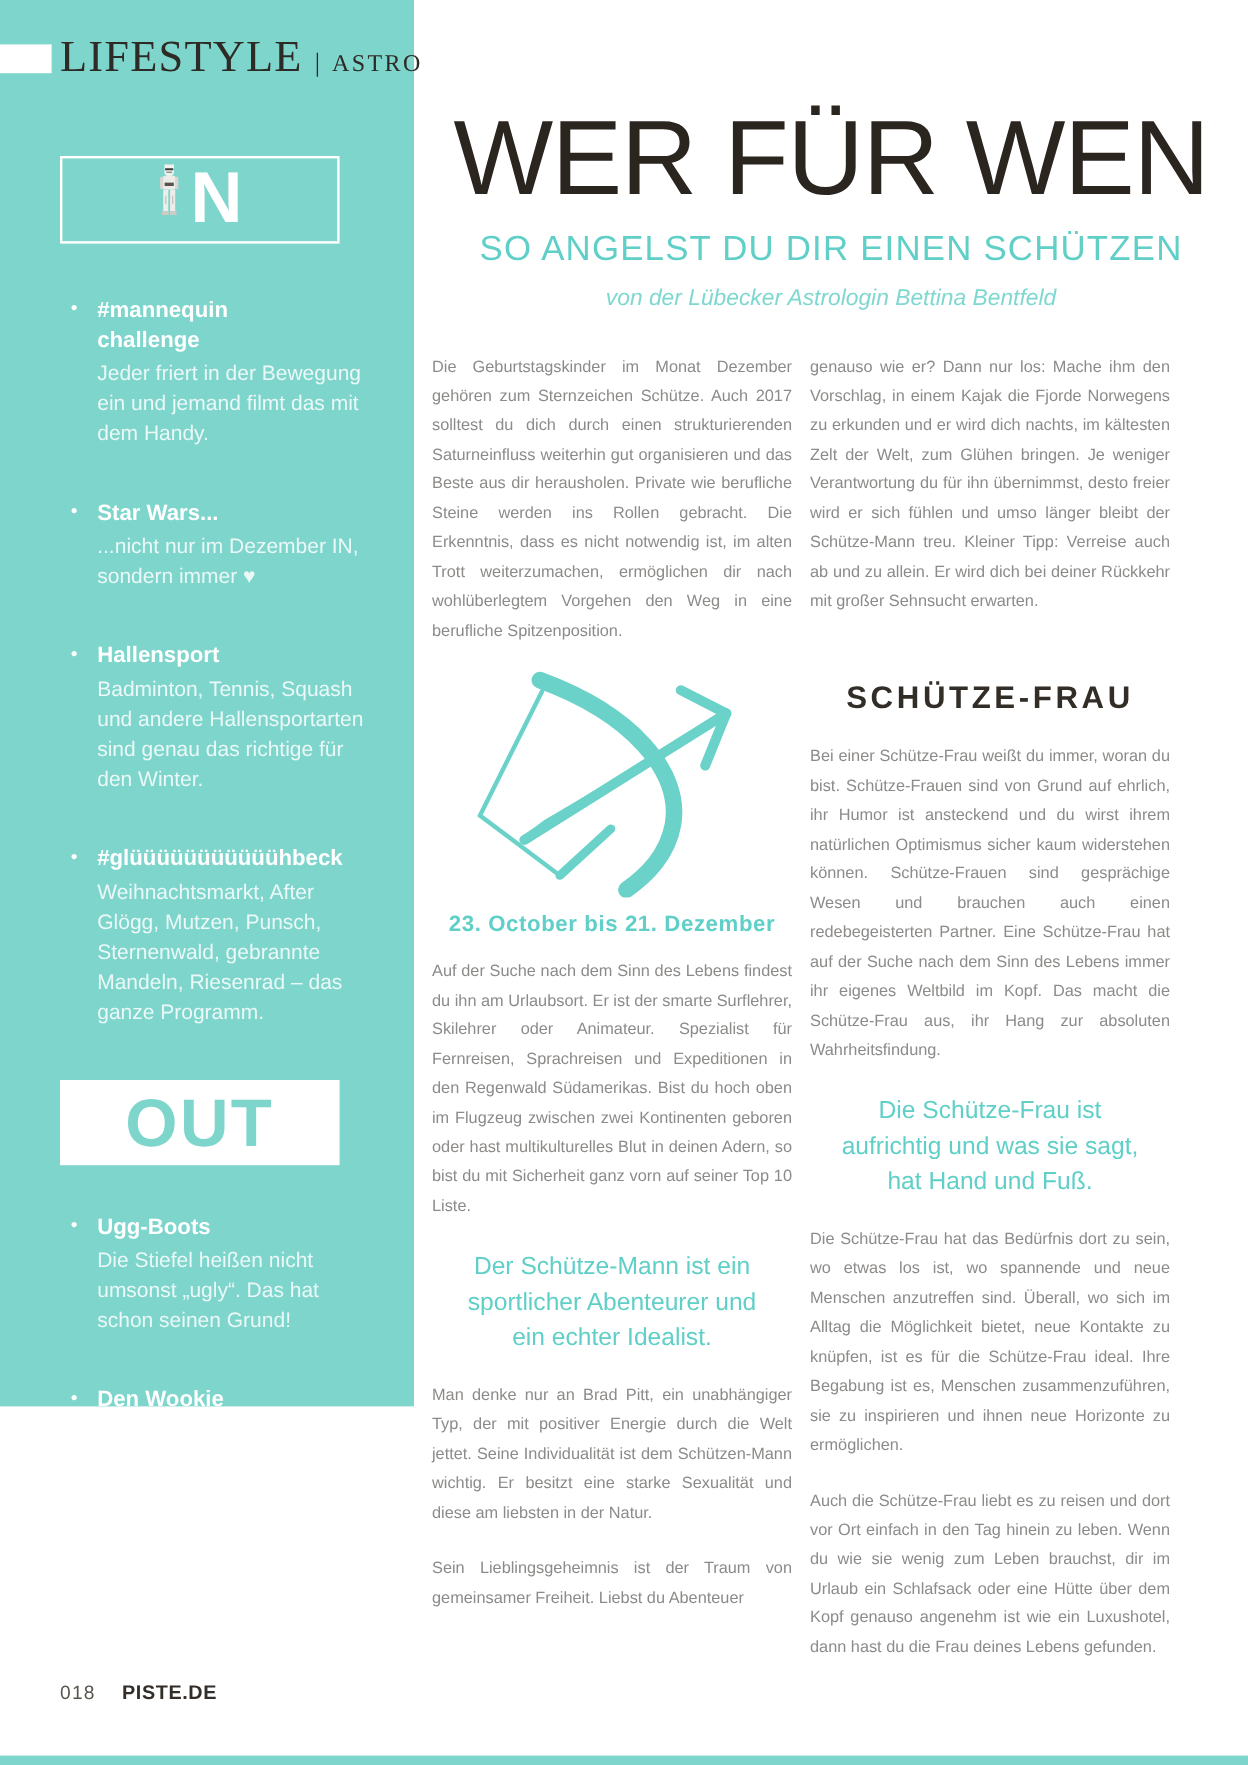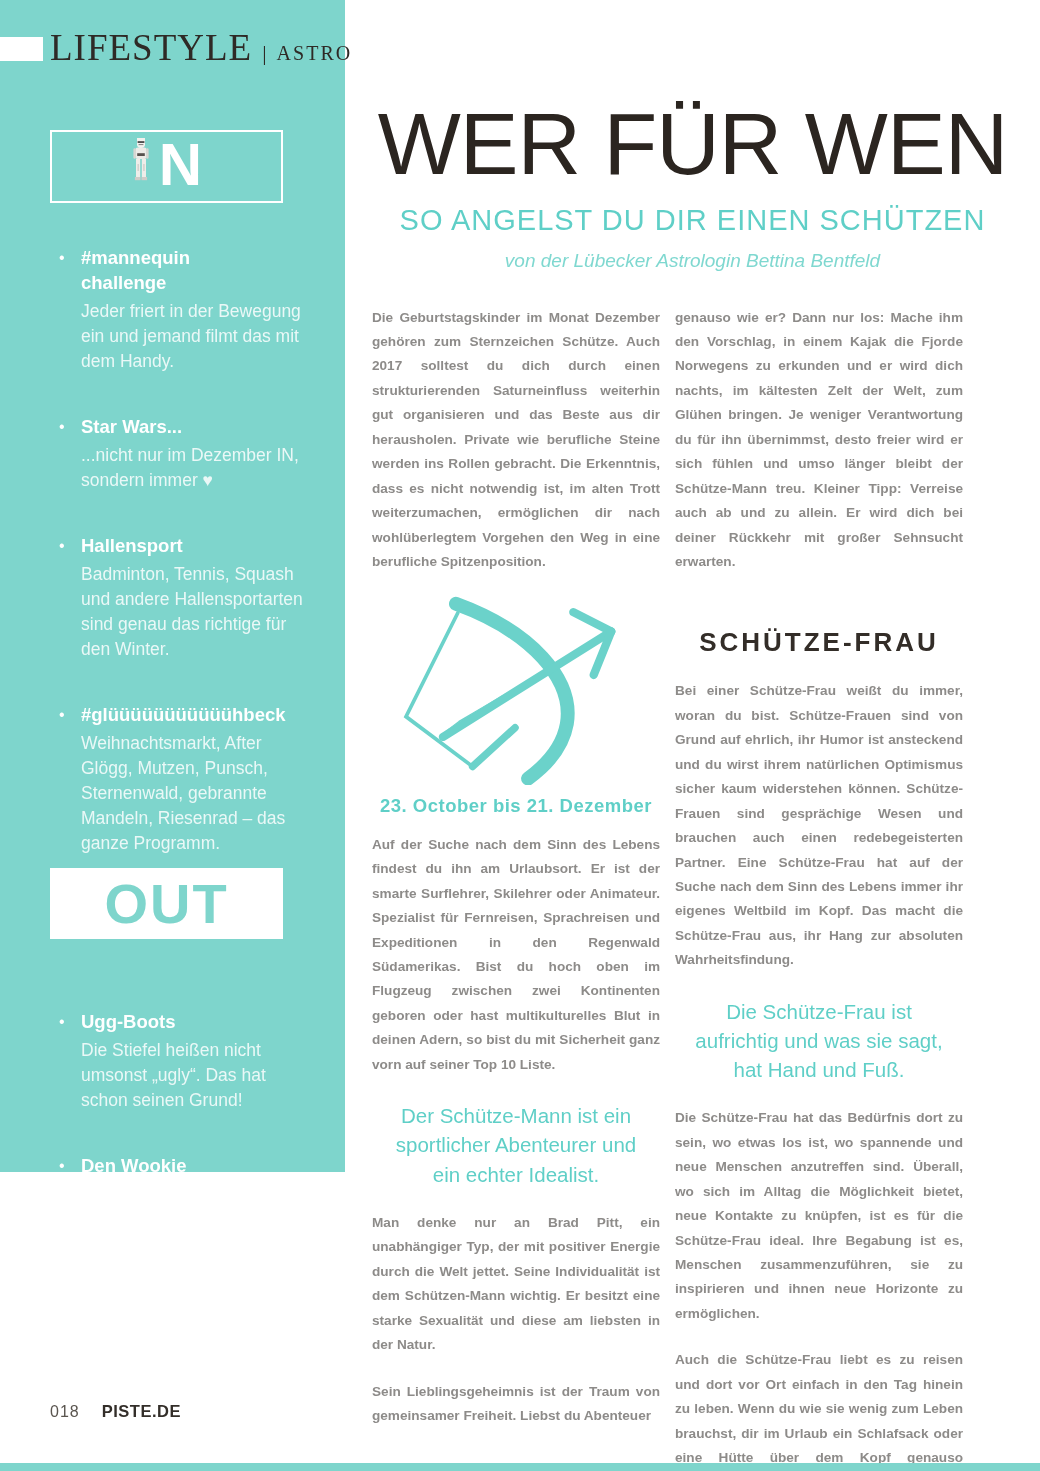--- a/index.html
+++ b/index.html
@@ -20,35 +20,35 @@
   }
   .in-box .letter-n{color:#ffffff;font-size:60px;font-weight:bold;line-height:1;transform:translateY(-2px);}
   .side-list{position:absolute;left:50px;width:258px;margin:0;padding:0;list-style:none;}
   .in-list{top:246px;}
   .out-list{top:1010px;}
   .side-item{position:relative;padding-left:31px;margin-bottom:41px;}
   .side-bullet{position:absolute;left:9px;top:3px;color:#ffffff;font-size:16px;}
   .side-title{color:#ffffff;font-weight:bold;font-size:18.5px;line-height:1.35;max-width:185px;margin-bottom:3px;}
   .side-body{color:rgba(255,255,255,0.84);font-size:17.5px;line-height:1.43;}
   .out-box{
-    position:absolute;left:50px;top:868px;width:233px;height:71px;background:#ffffff;
+    position:absolute;left:50px;top:900px;width:233px;height:71px;background:#ffffff;
     display:flex;align-items:center;justify-content:center;
   }
   .out-box .out-word{color:#7ed5cc;font-size:56px;font-weight:bold;letter-spacing:2px;line-height:1;}
   .page-footer{position:absolute;left:50px;top:1402px;display:flex;align-items:baseline;gap:22px;}
   .folio{color:#5a554f;font-size:16px;letter-spacing:1px;}
   .brand{color:#332e29;font-size:16.5px;font-weight:bold;letter-spacing:0.5px;}
   
-  .main{position:absolute;left:345px;top:0;width:695px;height:1471px;padding:12px;box-sizing:border-box;}
+  .main{position:absolute;left:345px;top:0;width:695px;height:1471px;padding:0;box-sizing:border-box;}
   .headline{margin:86px 15px 0 15px;text-align:center;color:#2b2520;font-size:88px;line-height:1.04;font-weight:400;letter-spacing:-1px;white-space:nowrap;}
   .subhead{margin:14px 15px 0 15px;text-align:center;color:#5fcfc7;font-size:29px;letter-spacing:1px;font-weight:400;}
   .byline{margin:13px 15px 0 15px;text-align:center;color:#7fd8d0;font-size:19px;font-style:italic;}
   .columns{display:flex;gap:15px;margin:34px 65px 0 15px;}
   .col{width:300px;}
-  .body-text{color:#8d8b89;font-size:13.6px;line-height:1.8;text-align:justify;margin:0 0 0 0;font-weight:bold;}
+  .body-text{color:#8d8b89;font-size:13.6px;line-height:1.8;text-align:justify;margin:0 0 0 0;}
   .para-gap{margin-top:22px;}
   .zodiac-figure{text-align:center;margin-top:14px;}
   .zodiac-dates{margin-top:6px;text-align:center;color:#5fcfc7;font-size:18.5px;font-weight:bold;letter-spacing:0.5px;}
   .col-heading{margin-top:46px;text-align:center;color:#332d28;font-size:26px;font-weight:bold;letter-spacing:3px;}
   .col-heading.frau{margin-top:52px;}
   .after-heading{margin-top:16px;}
   .pull-quote{margin:24px auto 0 auto;max-width:272px;text-align:center;color:#5fcfc7;font-size:20.5px;line-height:1.42;}
   .bottom-strip{position:absolute;left:0;bottom:0;width:1040px;height:8px;background:#7ed5cc;}
 </style>
 </head>

